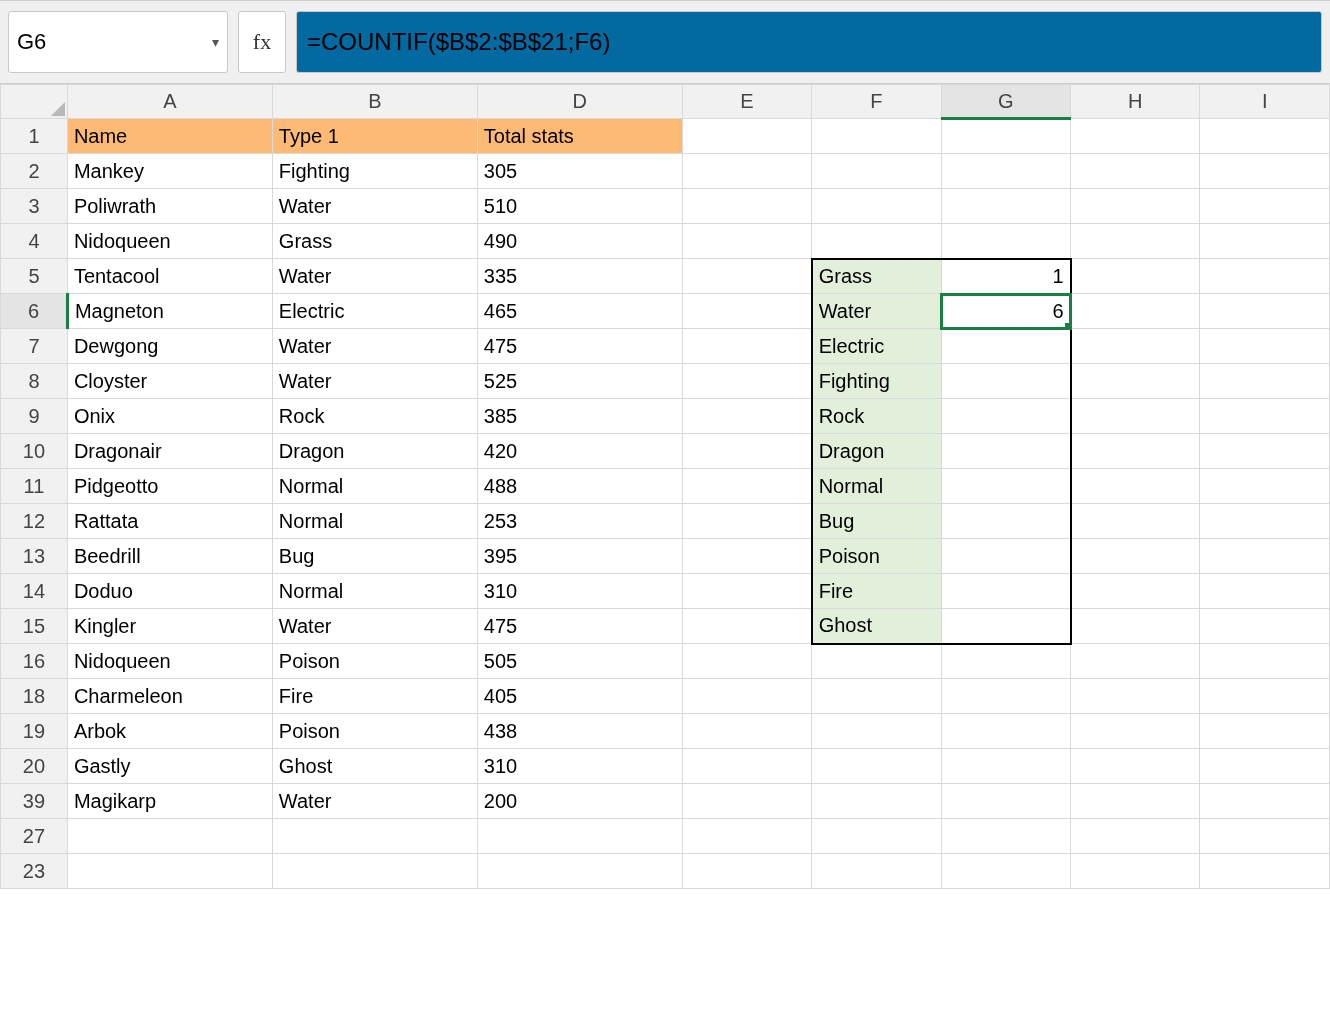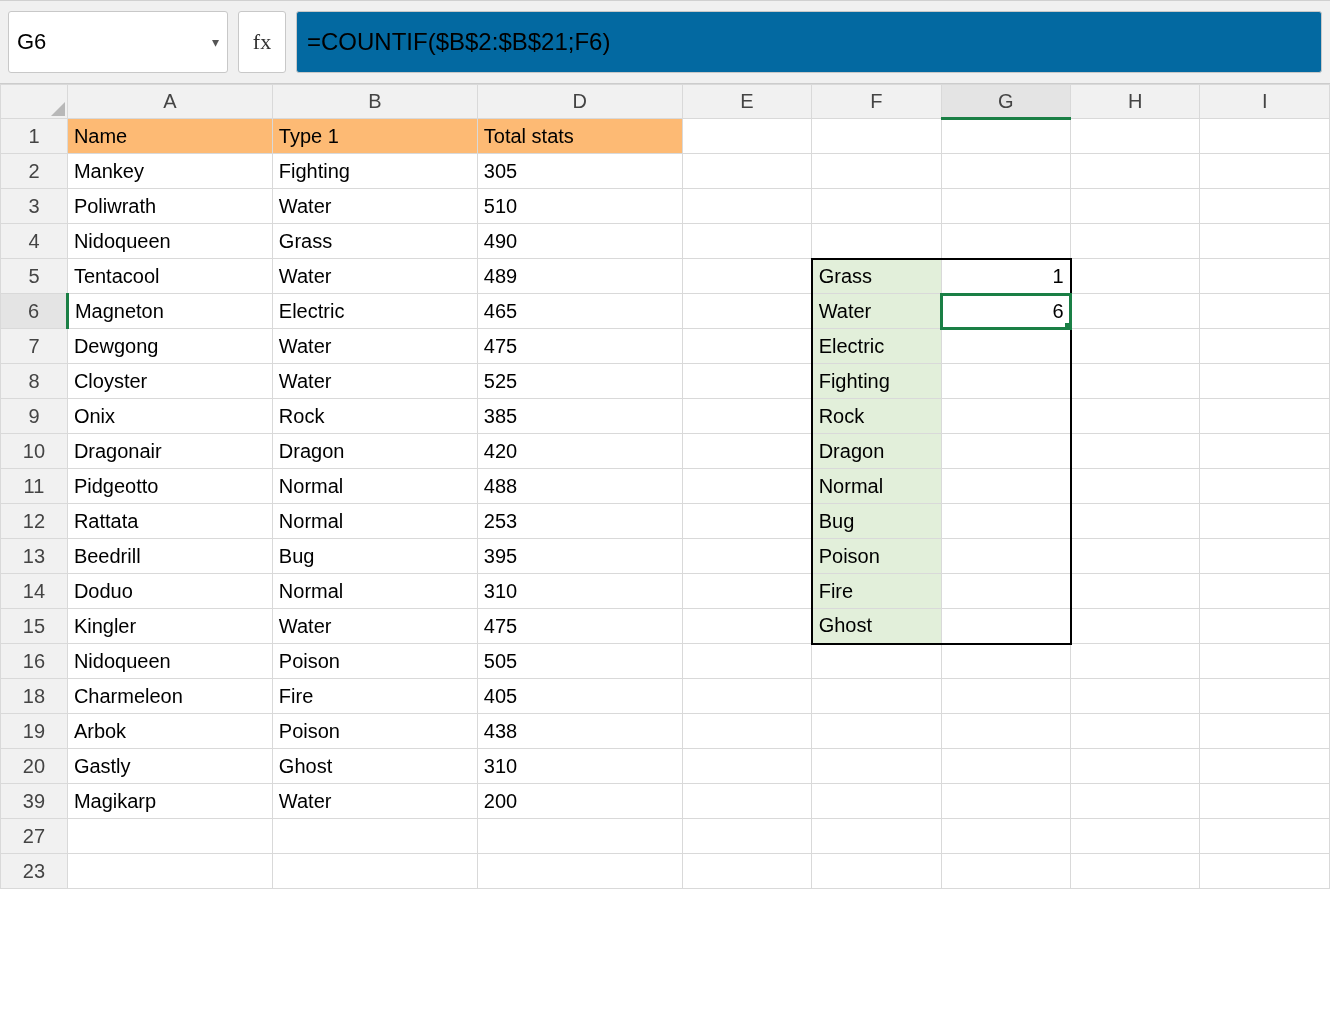--- a/index.html
+++ b/index.html
@@ -226,21 +226,21 @@
             <td></td>
             <td></td>
             <td></td>
             <td></td>
             <td></td>
           </tr>
           <tr>
             <th>5</th>
             <td>Tentacool</td>
             <td>Water</td>
-            <td>489</td>
+            <td>335</td>
             <td></td>
             <td class="cell-green range-top range-left">Grass</td>
             <td class="right range-top range-right">1</td>
             <td></td>
             <td></td>
           </tr>
           <tr>
             <th class="row-sel">6</th>
             <td>Magneton</td>
             <td>Electric</td>

